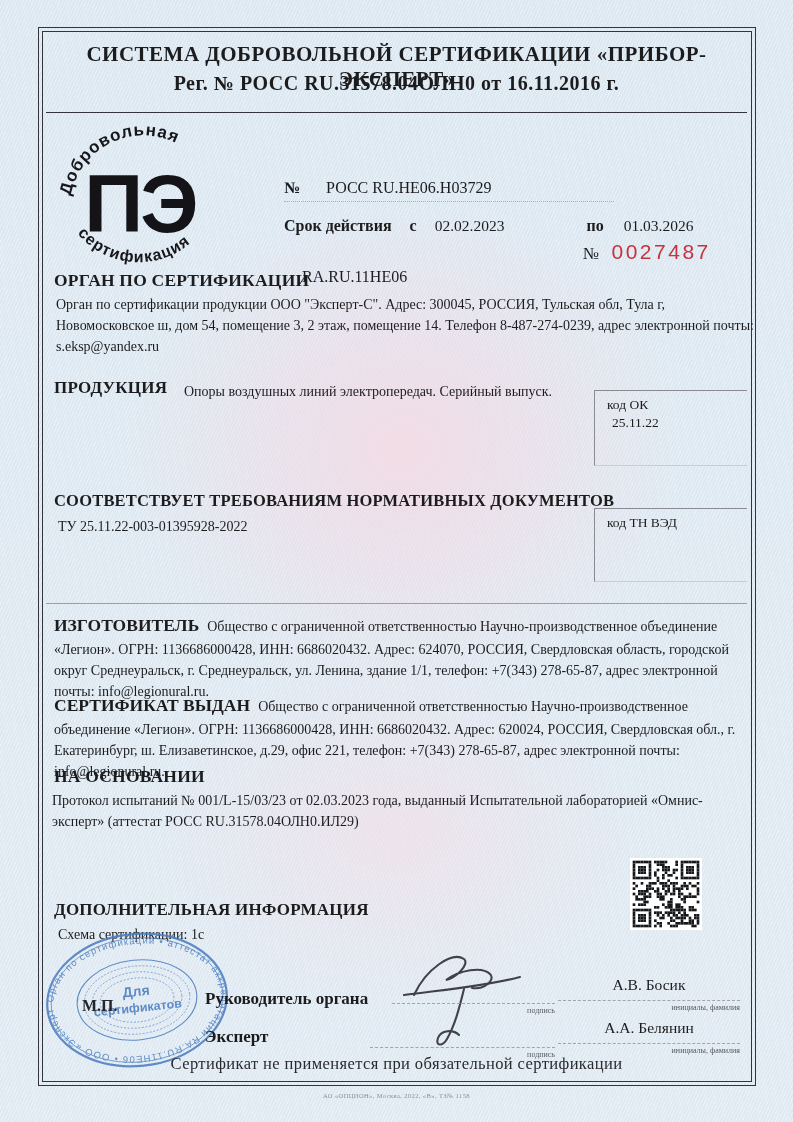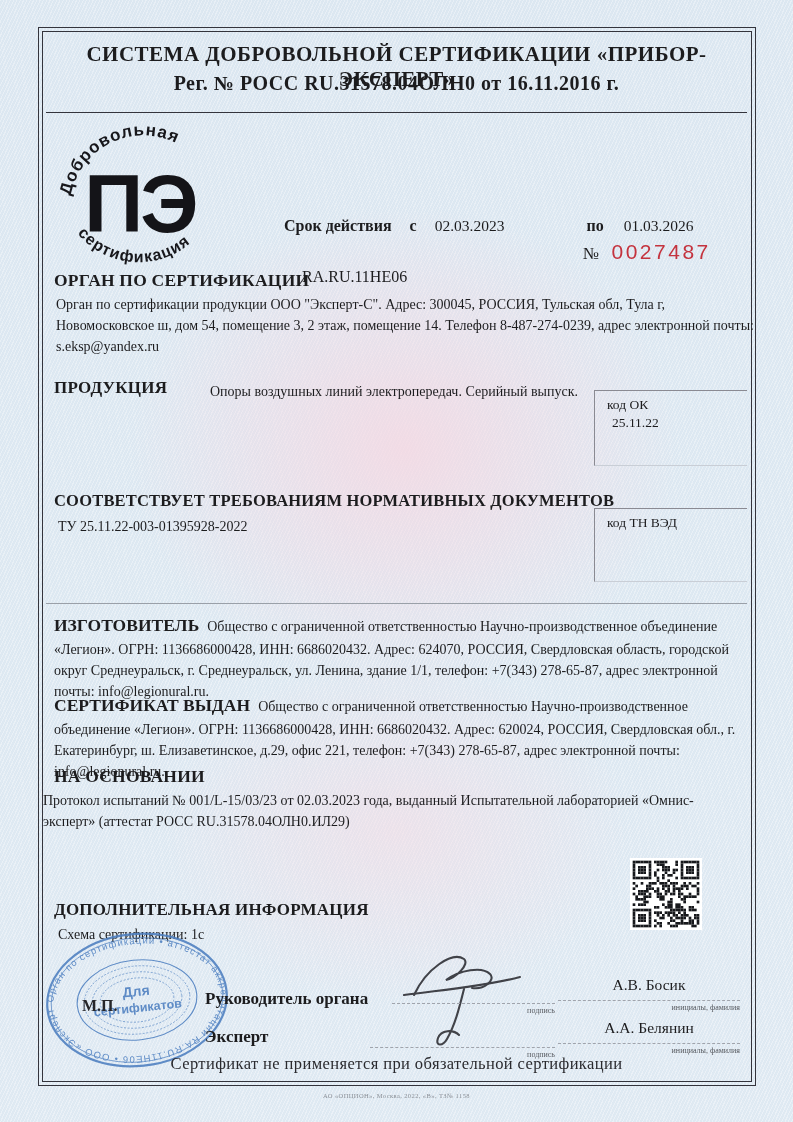--- a/index.html
+++ b/index.html
@@ -68,40 +68,44 @@
     <text font-size="17" font-weight="bold" fill="#17171b" letter-spacing="1">
       <textPath href="#arcTop" startOffset="4">Добровольная</textPath>
     </text>
     <text x="84" y="112" text-anchor="middle" font-size="82" font-weight="bold" fill="#141418" letter-spacing="-3">ПЭ</text>
     <text font-size="16" font-weight="bold" fill="#17171b" letter-spacing="1">
       <textPath href="#arcBot" startOffset="2">сертификация</textPath>
     </text>
   </svg>
 
 
+  <div class="abs numrow">
+    <span class="no">№</span>
+    <span>РОСС RU.НЕ06.Н03729</span>
+  </div>
 
   <div class="abs valrow">
     <span class="vlabel">Срок действия</span>
     <span class="vlabel" style="margin-left:14px;">с</span>
-    <span class="vdate" style="margin-left:14px;">02.03.2023</span>
+    <span class="vdate" style="margin-left:14px;">02.02.2023</span>
     <span class="vlabel" style="margin-left:78px;">по</span>
     <span class="vdate" style="margin-left:16px;">01.03.2026</span>
   </div>
 
   <div class="abs rednum">
     <span>№</span>
     <span class="digits">0027487</span>
   </div>
 
   <div class="abs seclabel" style="left:54px;top:270px;">ОРГАН ПО СЕРТИФИКАЦИИ</div>
   <div class="abs" style="left:302px;top:268px;font-size:16px;">RA.RU.11НЕ06</div>
   <div class="abs bodytxt" style="left:56px;top:294px;width:700px;">Орган по сертификации продукции ООО "Эксперт-С". Адрес: 300045, РОССИЯ, Тульская обл, Тула г, Новомосковское ш, дом 54, помещение 3, 2 этаж, помещение 14. Телефон 8-487-274-0239, адрес электронной почты: s.eksp@yandex.ru</div>
 
   <div class="abs seclabel" style="left:54px;top:378px;font-size:17px;">ПРОДУКЦИЯ</div>
-  <div class="abs bodytxt" style="left:184px;top:381px;width:420px;text-align:center;">Опоры воздушных линий электропередач. Серийный выпуск.</div>
+  <div class="abs bodytxt" style="left:184px;top:381px;width:420px;">Опоры воздушных линий электропередач. Серийный выпуск.</div>
   <div class="abs codebox" style="left:594px;top:390px;width:153px;height:76px;">
     <div>код ОК</div>
     <div style="padding:2px 0 0 5px;">25.11.22</div>
   </div>
 
   <div class="abs seclabel" style="left:54px;top:491px;font-size:16.5px;">СООТВЕТСТВУЕТ ТРЕБОВАНИЯМ НОРМАТИВНЫХ ДОКУМЕНТОВ</div>
   <div class="abs bodytxt" style="left:58px;top:516px;width:520px;">ТУ 25.11.22-003-01395928-2022</div>
   <div class="abs codebox" style="left:594px;top:508px;width:153px;height:74px;">
     <div>код ТН ВЭД</div>
   </div>
@@ -110,21 +114,21 @@
 
   <div class="abs inlinepar" style="left:54px;top:612px;width:700px;">
     <span class="lbl">ИЗГОТОВИТЕЛЬ</span><span>Общество с ограниченной ответственностью Научно-производственное объединение «Легион». ОГРН: 1136686000428, ИНН: 6686020432. Адрес: 624070, РОССИЯ, Свердловская область, городской округ Среднеуральск, г. Среднеуральск, ул. Ленина, здание 1/1, телефон: +7(343) 278-65-87, адрес электронной почты: info@legionural.ru.</span>
   </div>
 
   <div class="abs inlinepar" style="left:54px;top:692px;width:700px;">
     <span class="lbl">СЕРТИФИКАТ ВЫДАН</span><span>Общество с ограниченной ответственностью Научно-производственное объединение «Легион». ОГРН: 1136686000428, ИНН: 6686020432. Адрес: 620024, РОССИЯ, Свердловская обл., г. Екатеринбург, ш.  Елизаветинское, д.29, офис 221, телефон: +7(343) 278-65-87, адрес электронной почты: info@legionural.ru.</span>
   </div>
 
   <div class="abs seclabel" style="left:54px;top:766px;">НА ОСНОВАНИИ</div>
-  <div class="abs bodytxt" style="left:43px;top:790px;width:700px;">Протокол испытаний № 001/L-15/03/23 от 02.03.2023 года, выданный Испытательной лабораторией «Омнис-эксперт» (аттестат РОСС RU.31578.04ОЛН0.ИЛ29)</div>
+  <div class="abs bodytxt" style="left:52px;top:790px;width:700px;">Протокол испытаний № 001/L-15/03/23 от 02.03.2023 года, выданный Испытательной лабораторией «Омнис-эксперт» (аттестат РОСС RU.31578.04ОЛН0.ИЛ29)</div>
 
   <div class="abs seclabel" style="left:54px;top:900px;font-size:17px;">ДОПОЛНИТЕЛЬНАЯ ИНФОРМАЦИЯ</div>
   <div class="abs bodytxt" style="left:58px;top:924px;width:420px;">Схема сертификации: 1с</div>
 
   <svg id="qr" class="abs" style="left:630px;top:858px;" width="72" height="72" viewBox="-1 -1 27 27">
     <rect class="qr-bg" x="-1" y="-1" width="27" height="27"></rect>
   <rect x="0" y="0" width="1" height="1" class="qr-mod"></rect>
       <rect x="1" y="0" width="1" height="1" class="qr-mod"></rect>
       <rect x="2" y="0" width="1" height="1" class="qr-mod"></rect>
       <rect x="3" y="0" width="1" height="1" class="qr-mod"></rect>

